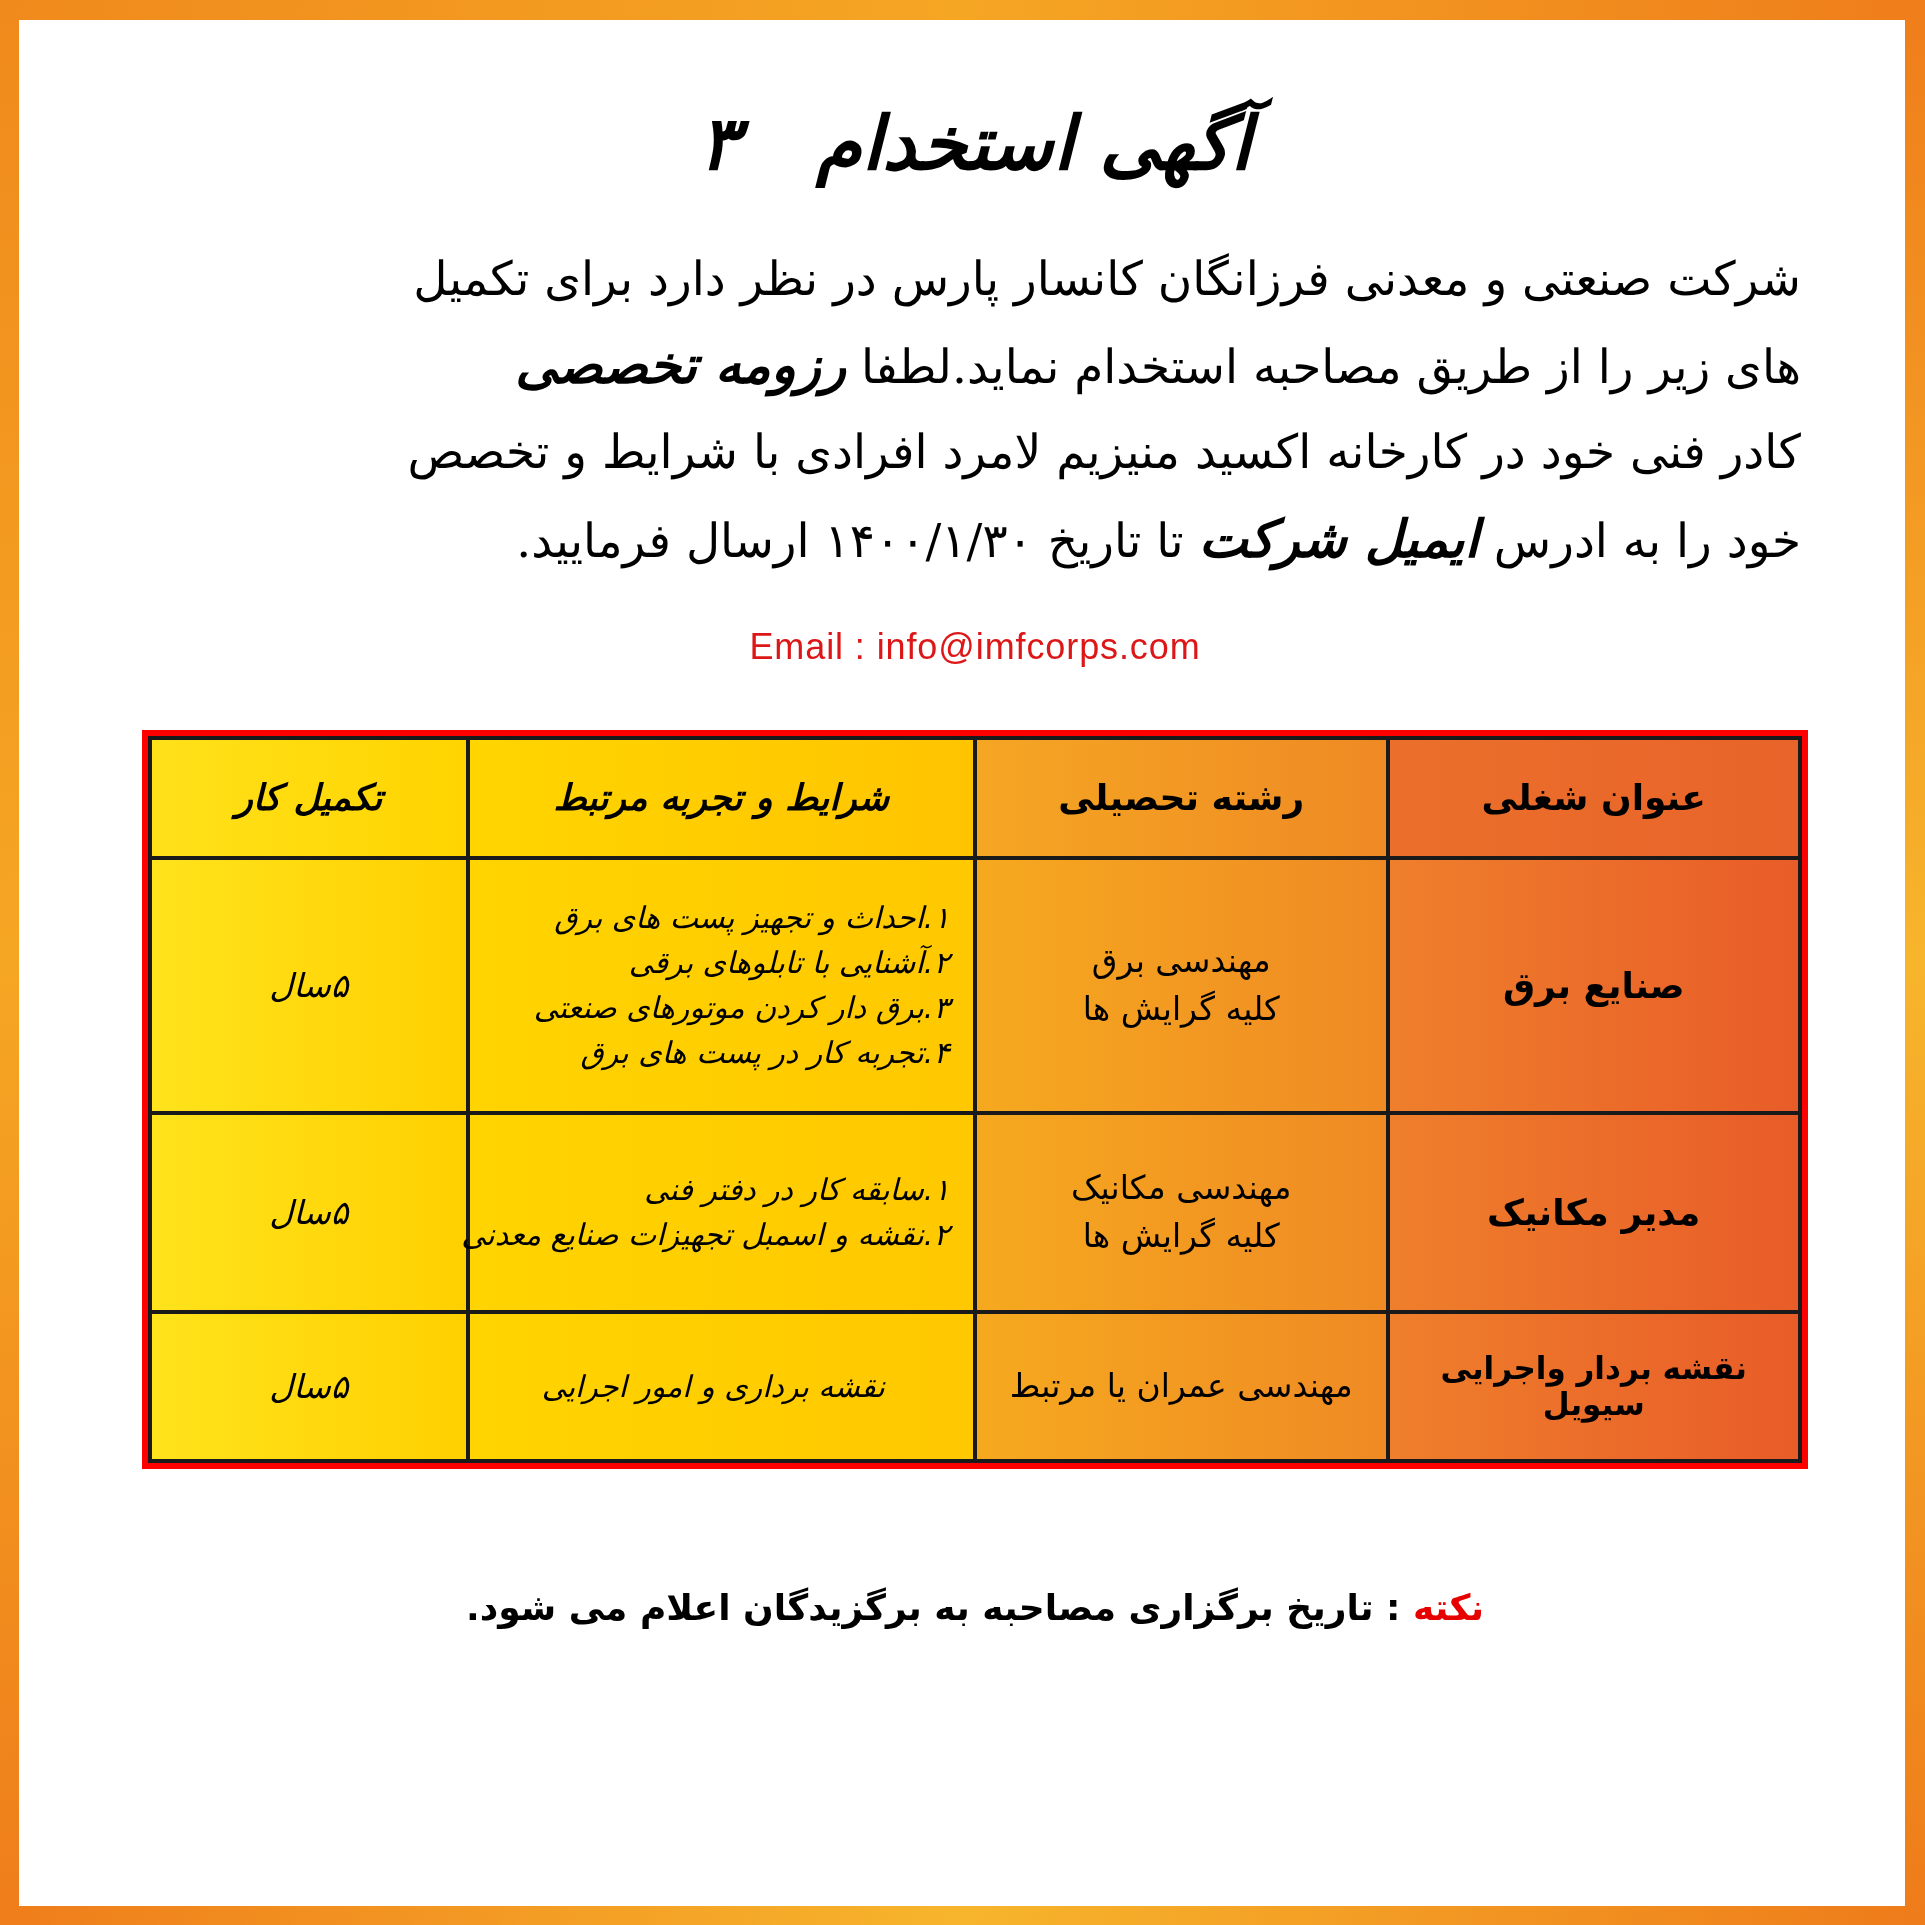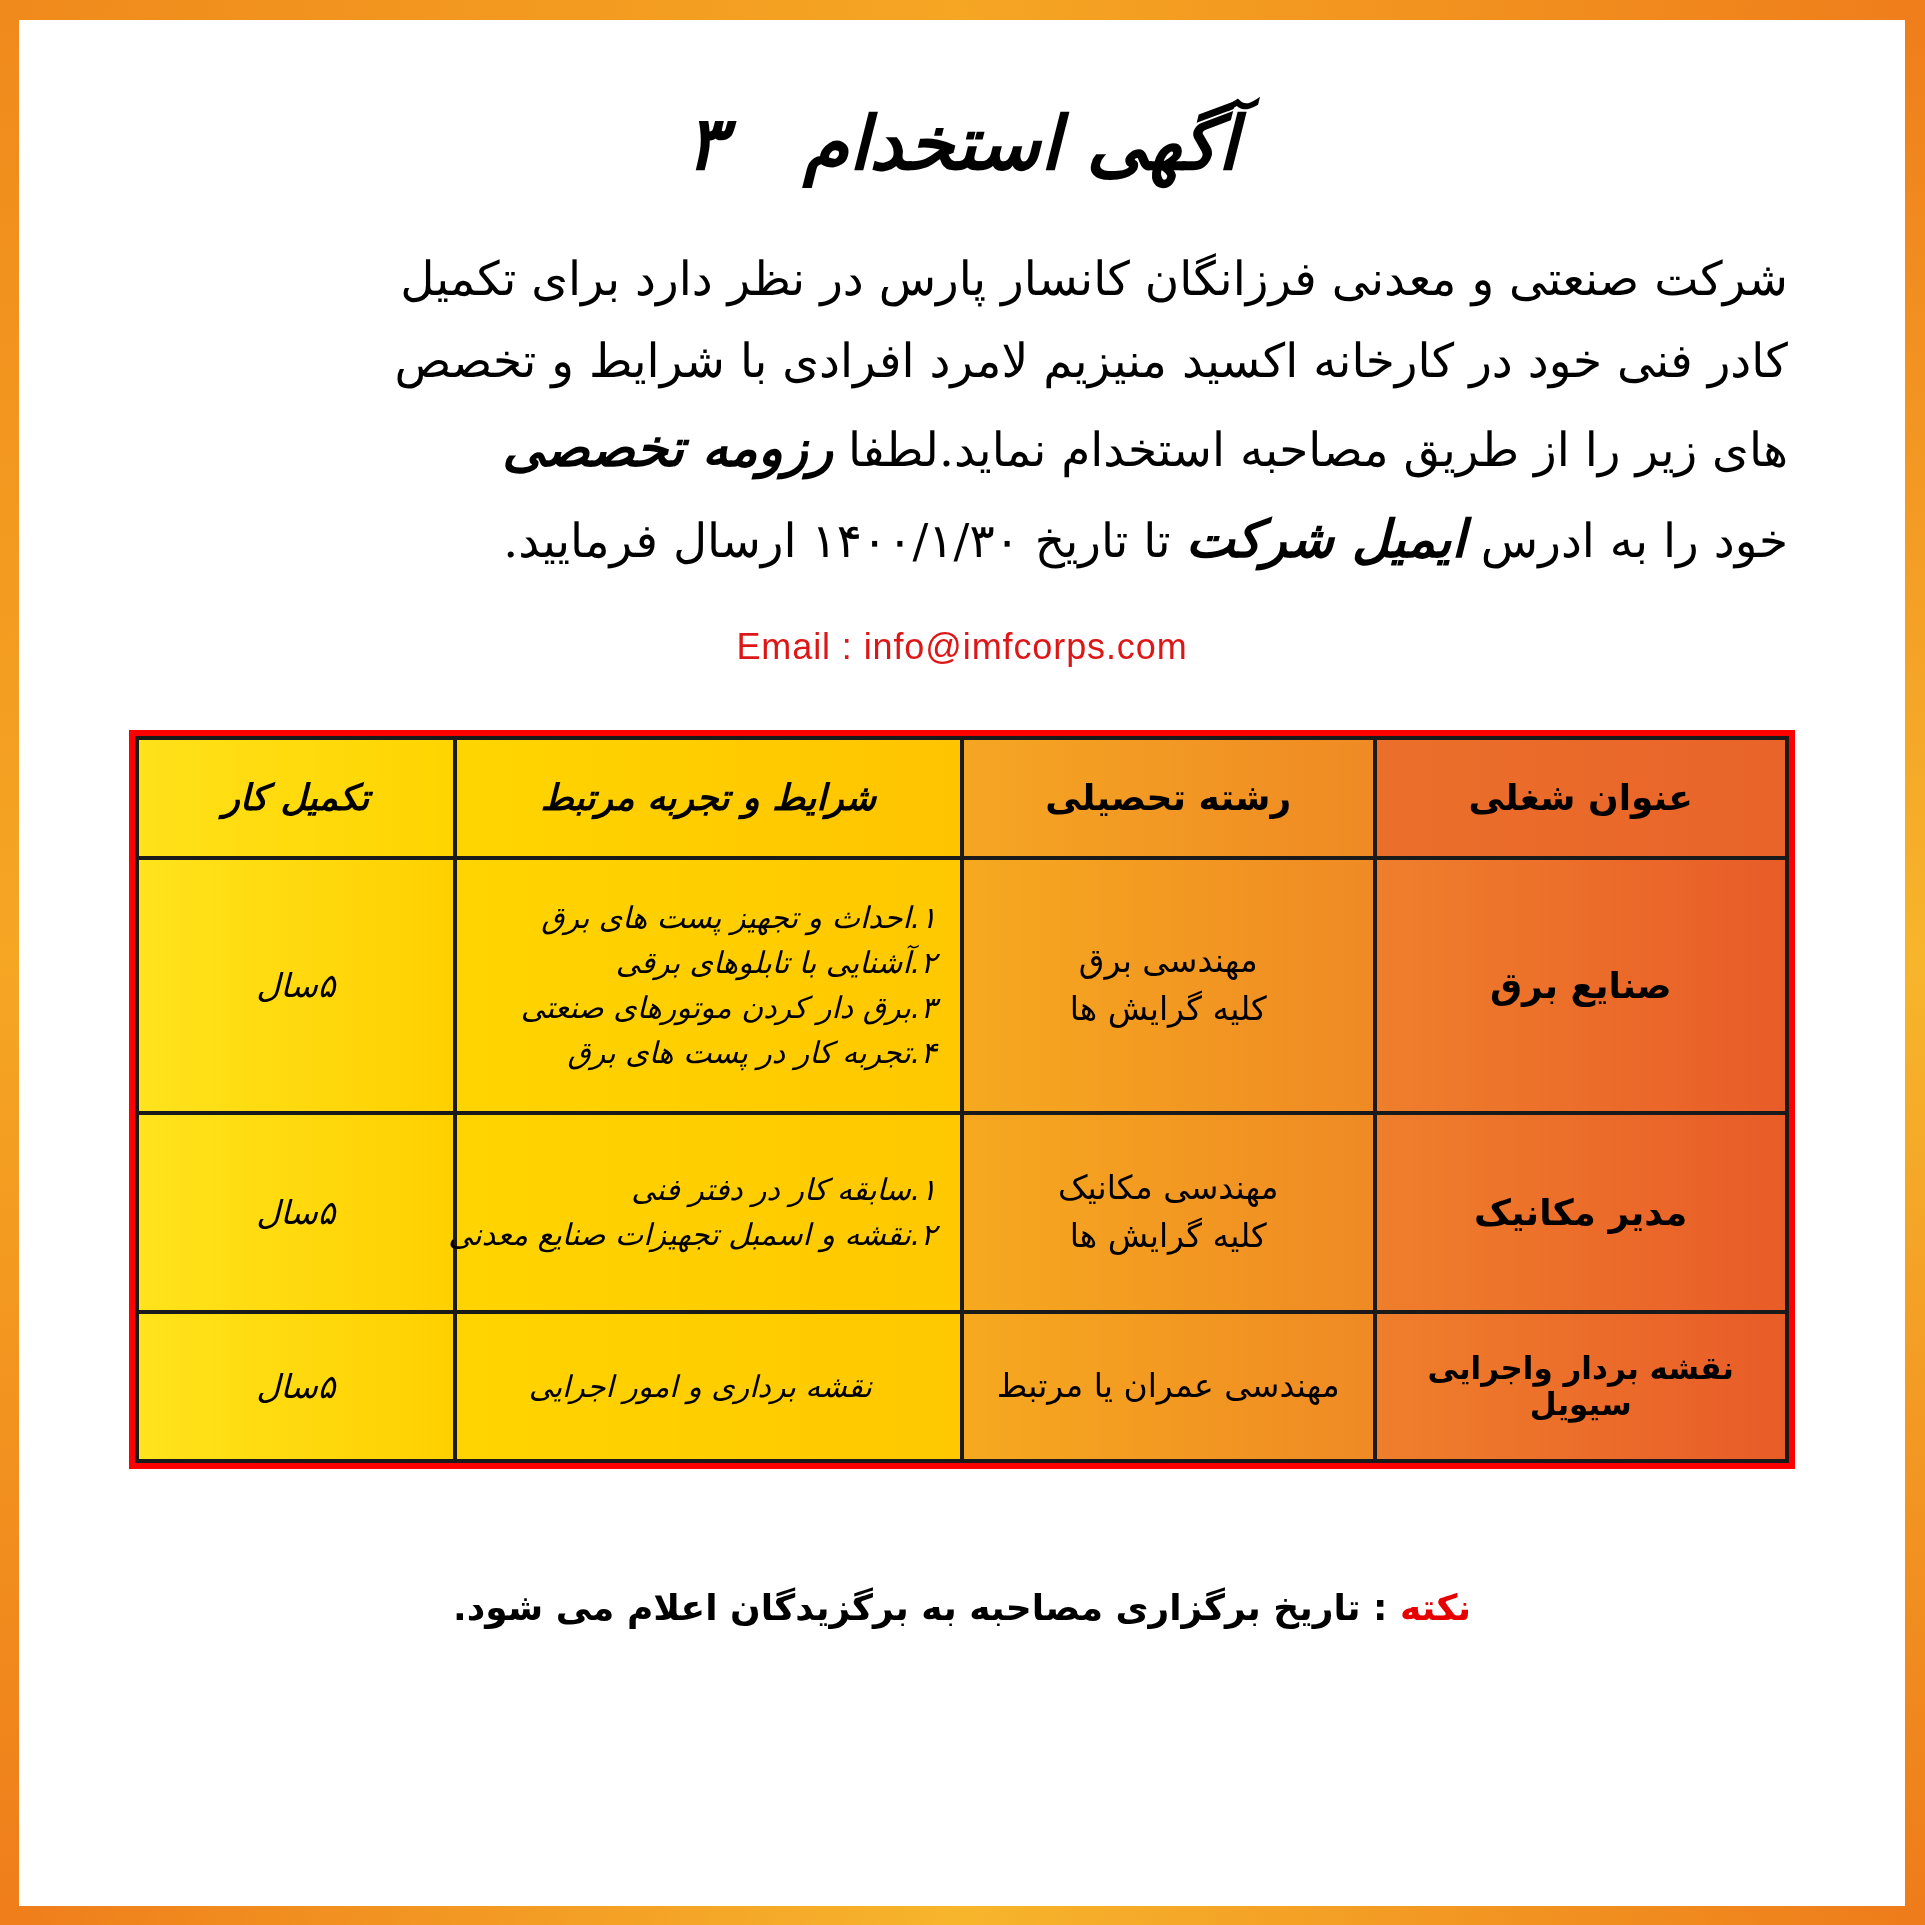--- a/index.html
+++ b/index.html
@@ -32,21 +32,21 @@
   }
   .frame-inner-white {
     position: absolute;
     left: 20px; top: 20px;
     width: calc(100% - 40px);
     height: calc(100% - 40px);
     background: #ffffff;
   }
   .content {
     position: absolute;
-    left: 20px; top: 20px;
+    left: 33px; top: 20px;
     width: calc(100% - 40px);
     height: calc(100% - 40px);
     box-sizing: border-box;
     padding: 43px 54px 36px 54px;
   }
 
   
   .poster-title {
     text-align: center;
     font-size: 74px;
@@ -177,22 +177,22 @@
 <div class="poster">
   <div class="frame-inner-white"></div>
   <div class="frame-border"></div>
 
   <div class="content">
 
     <div class="poster-title">آگهی استخدام   ۳</div>
 
     <div class="intro">
       <span class="line">شرکت صنعتی و معدنی فرزانگان کانسار پارس در نظر دارد برای تکمیل</span>
+      <span class="line"><span>های زیر را از طریق مصاحبه استخدام نماید.لطفا </span><b>رزومه تخصصی</b></span>
       <span class="line">کادر فنی خود در کارخانه اکسید منیزیم لامرد افرادی با شرایط و تخصص</span>
-      <span class="line"><span>های زیر را از طریق مصاحبه استخدام نماید.لطفا </span><b>رزومه تخصصی</b></span>
       <span class="line"><span>خود را به ادرس </span><b>ایمیل شرکت</b><span> تا تاریخ  ۱۴۰۰/۱/۳۰  ارسال فرمایید.</span></span>
     </div>
 
     <div class="email-line">Email : info@imfcorps.com</div>
 
     <div class="table-wrap">
       <table class="jobs">
         <thead>
           <tr>
             <th class="col-title">عنوان شغلی</th>

